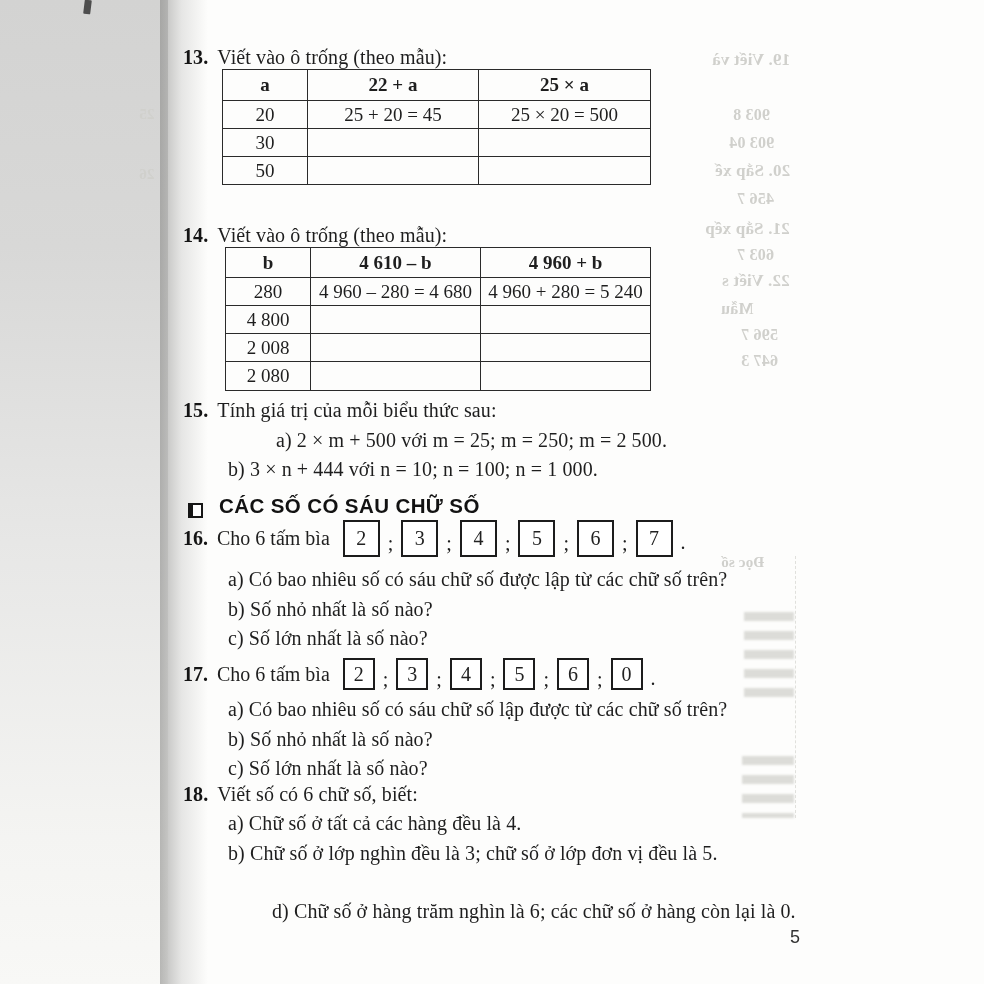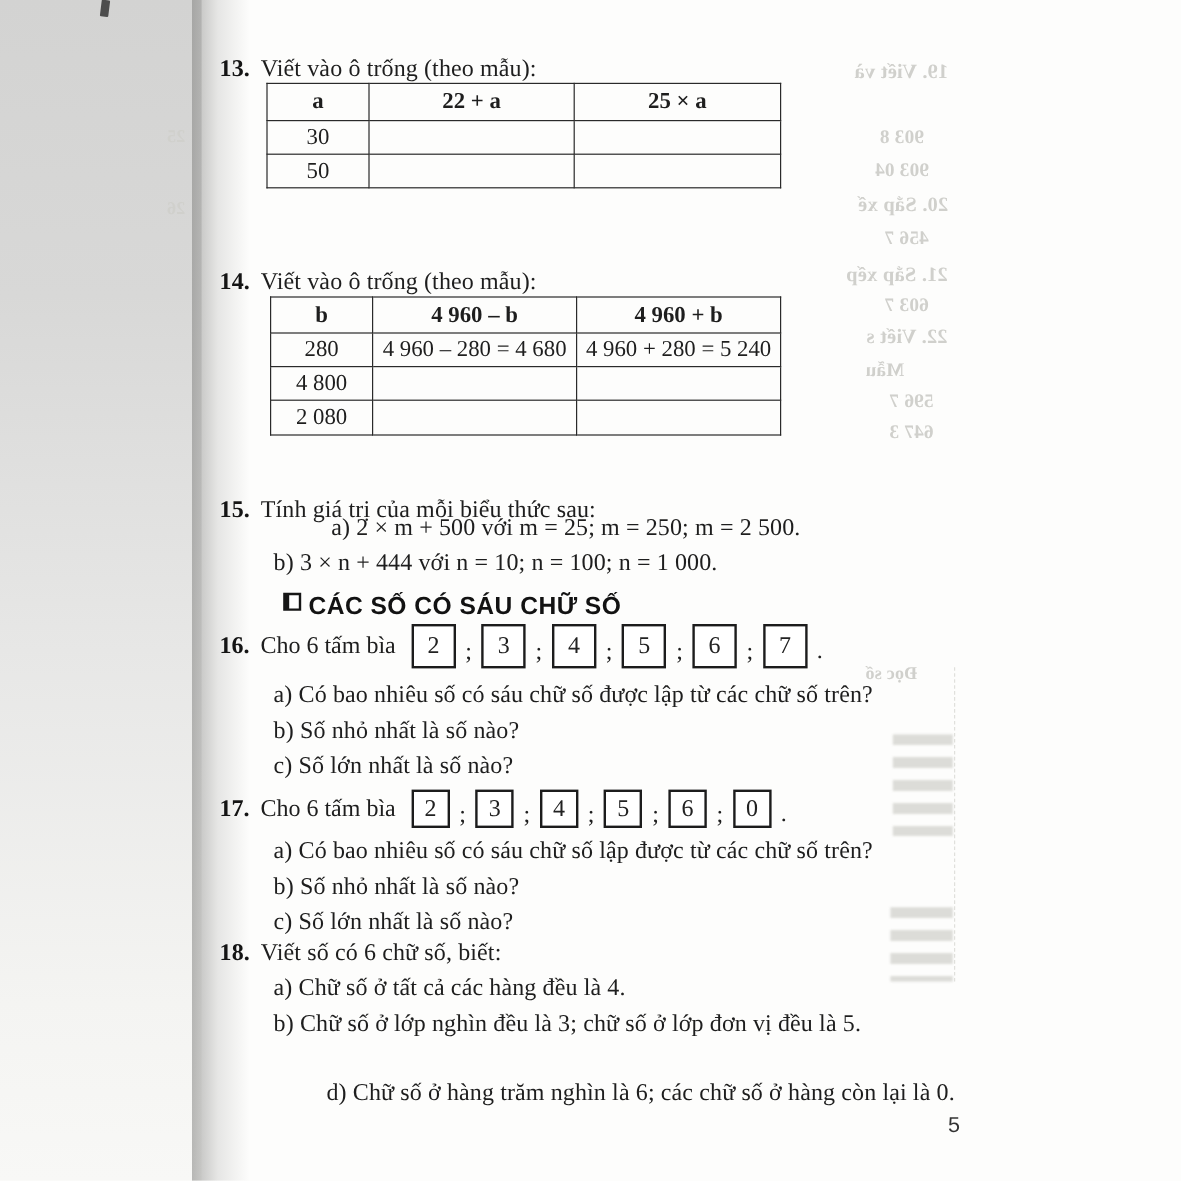--- a/index.html
+++ b/index.html
@@ -29,21 +29,21 @@
   .pnum{font-weight:bold;color:#141414;}
   .subitem{position:absolute;font-size:20px;white-space:nowrap;letter-spacing:.1px;}
   
   table.wk{position:absolute;border-collapse:collapse;table-layout:fixed;}
   table.wk td,table.wk th{
     border:1.7px solid #2a2a2a;text-align:center;vertical-align:middle;
     font-size:19px;padding:0;white-space:nowrap;
   }
   table.wk th{font-weight:bold;}
   
-  .sec{position:absolute;display:flex;align-items:flex-start;gap:6px;margin-left:48px;}
+  .sec{position:absolute;display:flex;align-items:flex-end;gap:16px;}
   .sec-icon{
     width:15px;height:15px;border:2.2px solid #161616;border-left-width:5px;
     background:#fff;box-sizing:border-box;
   }
   .sec-title{
     font-family:"Liberation Sans","DejaVu Sans",sans-serif;
     font-weight:bold;font-size:20.5px;letter-spacing:.4px;color:#121212;
   }
   
   .cardrow{position:absolute;display:flex;align-items:center;white-space:nowrap;font-size:20px;}
@@ -95,20 +95,25 @@
         <col style="width:171px">
         <col style="width:172px">
       </colgroup>
     <tbody>
         <tr style="height:31px">
       <th>a</th>
       <th>22 + a</th>
       <th>25 × a</th>
     </tr>
     <tr style="height:28px">
+      <td>20</td>
+      <td>25 + 20 = 45</td>
+      <td>25 × 20 = 500</td>
+    </tr>
+    <tr style="height:28px">
       <td>30</td>
       <td></td>
       <td></td>
     </tr>
     <tr style="height:28px">
       <td>50</td>
       <td></td>
       <td></td>
     </tr>
   </tbody>
@@ -121,42 +126,47 @@
 
   <table class="wk" style="left:225px;top:247px;">
     <colgroup>
         <col style="width:85px">
         <col style="width:170px">
         <col style="width:170px">
       </colgroup>
     <tbody>
         <tr style="height:30px">
       <th>b</th>
-      <th>4 960 – b</th>
+      <th>4 610 – b</th>
       <th>4 960 + b</th>
     </tr>
     <tr style="height:28px">
       <td>280</td>
       <td>4 960 – 280 = 4 680</td>
       <td>4 960 + 280 = 5 240</td>
     </tr>
     <tr style="height:28px">
       <td>4 800</td>
       <td></td>
       <td></td>
     </tr>
+    <tr style="height:28px">
+      <td>2 008</td>
+      <td></td>
+      <td></td>
+    </tr>
     <tr style="height:29px">
       <td>2 080</td>
       <td></td>
       <td></td>
     </tr>
   </tbody>
     </table>
 
-  <div class="line prob" style="left:183px;top:414px;justify-content:center;">
+  <div class="line prob" style="left:183px;top:399px;justify-content:center;">
     <span class="pnum">15.</span>
     <span>Tính giá trị của mỗi biểu thức sau:</span>
   </div>
   <div class="subitem" style="left:228px;top:429px;margin-left:48px;">a) 2 × m + 500  với m = 25; m = 250; m = 2 500.</div>
   <div class="subitem" style="left:228px;top:458px;">b) 3 × n + 444 với n = 10; n = 100; n = 1 000.</div>
 
   <div class="sec" style="left:188px;top:494px;">
     <span class="sec-icon"></span>
     <span class="sec-title">CÁC SỐ CÓ SÁU CHỮ SỐ</span>
   </div>

